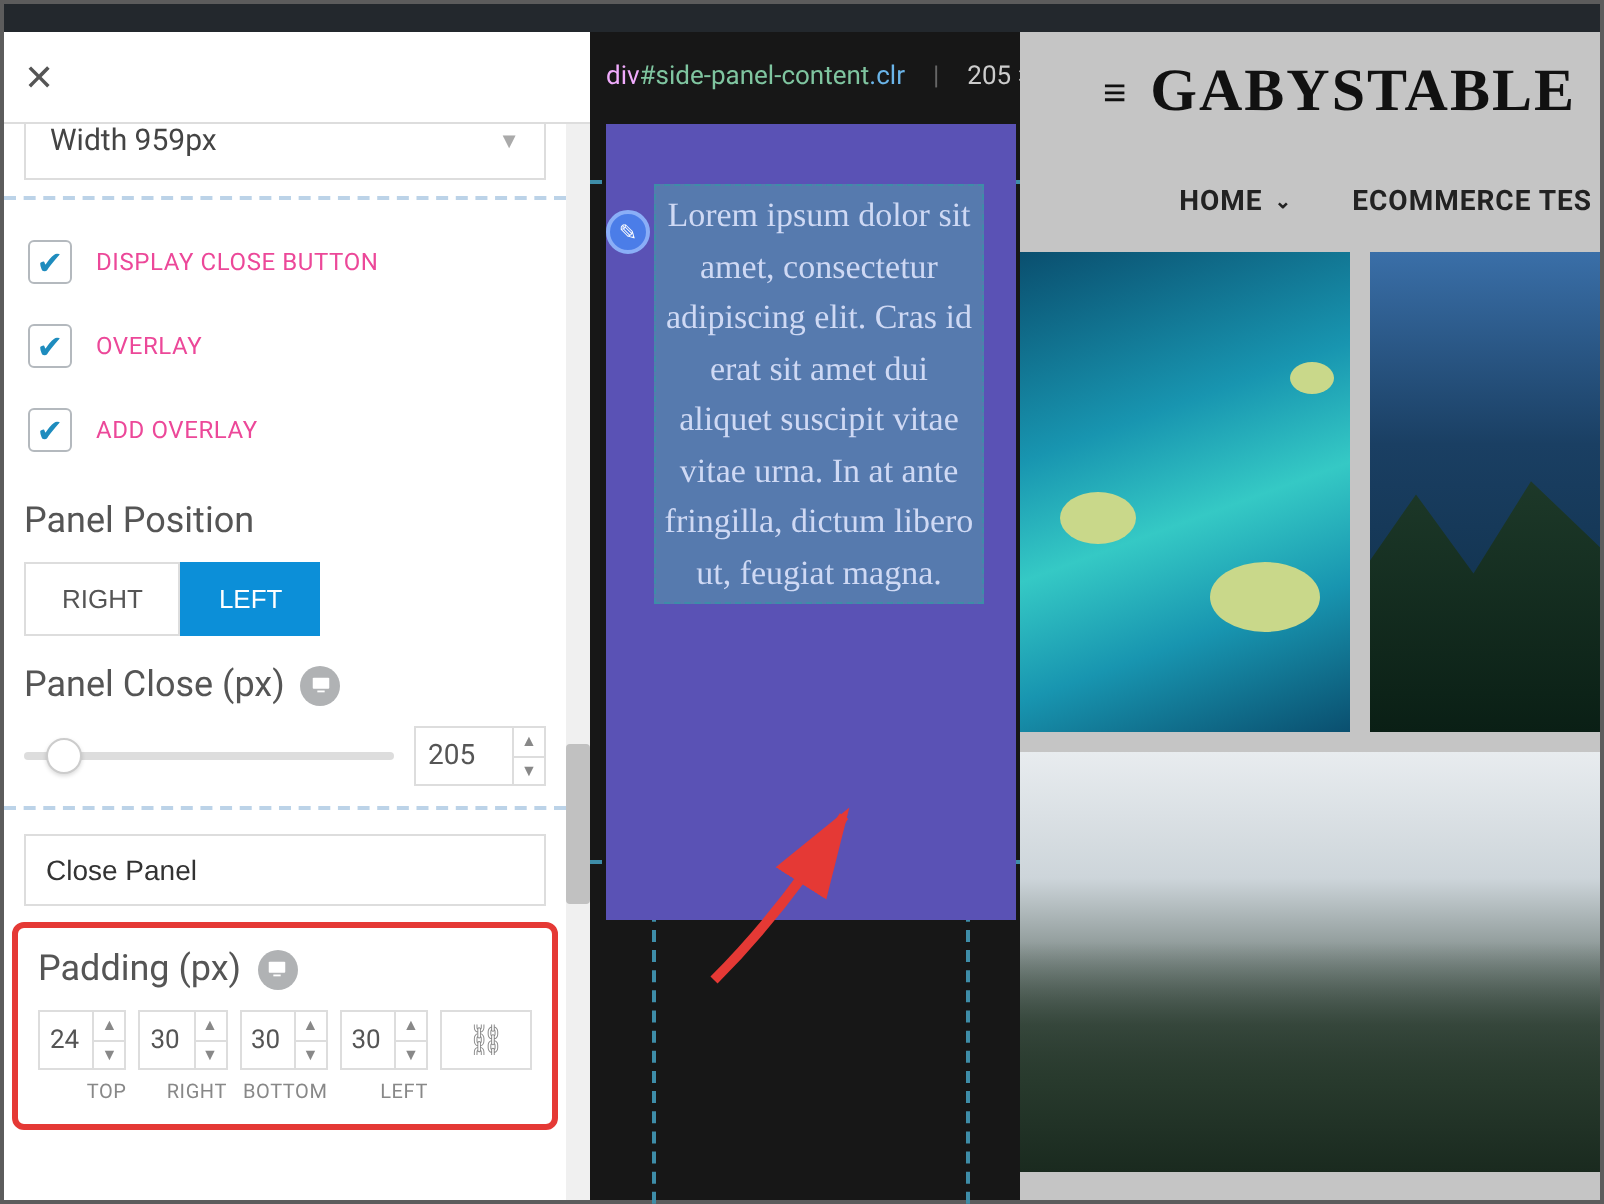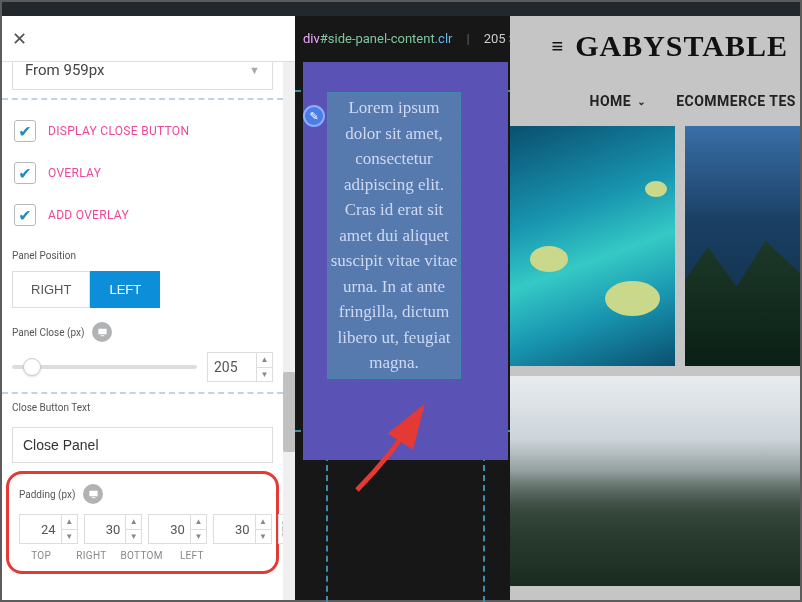--- a/index.html
+++ b/index.html
@@ -13,54 +13,54 @@
 .gear-btn { background: #0085ba; color: #fff; border: none; width: 34px; display: flex; align-items: center; justify-content: center; cursor: pointer; margin-left: 1px; }
 .sidebar { position: absolute; top: 60px; left: 0; width: 293px; height: 538px; background: #fff; overflow: hidden; }
 .side-inner { padding: 0 10px; }
 .sel-row { border: 1px solid #ddd; padding: 10px 12px; margin-bottom: 8px; color: #444; font-size: 15px; display: flex; align-items: center; }
 .chev { margin-left: auto; color: #aaa; font-size: 11px; }
 .dash-sep { border-top: 2px dashed #bcd3e8; margin: 6px -10px 10px -10px; }
 .dash-sep2 { border-top: 2px dashed #bcd3e8; margin: 10px -10px 8px -10px; }
 .chk-row { display: flex; align-items: center; gap: 12px; padding: 10px 2px; }
 .chk { width: 22px; height: 22px; border: 1px solid #b4b9be; border-radius: 3px; display: flex; align-items: center; justify-content: center; color: #1e8cbe; font-size: 16px; }
 .chk-lbl { font-size: 12px; color: #ec4899; letter-spacing: 0.3px; }
-.sec-label { font-size: 10px; color: #555; margin: 14px 0 10px 0; display: flex; align-items: center; gap: 8px; }
+.sec-label { font-size: 18px; color: #555; margin: 14px 0 10px 0; display: flex; align-items: center; gap: 8px; }
 .toggle-grp { display: flex; }
 .toggle-btn { padding: 10px 18px; font-size: 13px; border: 1px solid #ddd; background: #fff; color: #555; cursor: pointer; }
 .toggle-btn.active { background: #0c8fd8; color: #fff; border-color: #0c8fd8; }
 .dev-icon { width: 20px; height: 20px; background: #b0b2b4; border-radius: 50%; display: inline-flex; align-items: center; justify-content: center; }
 .slider-row { display: flex; align-items: center; gap: 10px; margin-top: 8px; }
 .slider { flex: 1; height: 4px; background: #ddd; position: relative; border-radius: 2px; }
 .slider-thumb { position: absolute; left: 6%; top: -7px; width: 18px; height: 18px; background: #fff; border: 1px solid #ccc; border-radius: 50%; box-shadow: 0 1px 2px rgba(0,0,0,0.15); }
 .num-box { width: 66px; height: 30px; border: 1px solid #ddd; display: flex; align-items: center; position: relative; }
 .num-val { flex: 1; padding: 0 6px; font-size: 14px; color: #555; }
 .spin { width: 16px; display: flex; flex-direction: column; border-left: 1px solid #ddd; height: 100%; }
 .spin span { flex: 1; font-size: 8px; color: #888; display: flex; align-items: center; justify-content: center; border-bottom: 1px solid #ddd; }
 .spin span:last-child { border: none; }
 .text-input { width: 100%; border: 1px solid #ddd; padding: 9px 10px; font-size: 14px; color: #333; margin-top: 4px; }
-.pad-box { border: 3px solid #e53935; border-radius: 16px; padding: 10px; margin: 8px -6px 0 -6px; }
+.pad-box { border: 3px solid #e53935; border-radius: 6px; padding: 10px; margin: 8px -6px 0 -6px; }
 .pad-row { display: flex; gap: 6px; margin-top: 10px; }
 .pad-cell { flex: 1; }
 .pad-input { width: 100%; height: 30px; border: 1px solid #ddd; display: flex; align-items: center; position: relative; }
-.pad-v { flex: 1; padding: 0 5px; font-size: 13px; color: #555; margin-left: 16px; }
+.pad-v { flex: 1; padding: 0 5px; font-size: 13px; color: #555; }
 .link-cell { width: 46px; height: 30px; border: 1px solid #ddd; display: flex; align-items: center; justify-content: center; color: #888; font-size: 15px; }
 .pad-lbls { display: flex; gap: 6px; margin-top: 6px; }
-.pad-lbls span { flex: 1; text-align: center; font-size: 10px; color: #888; letter-spacing: 0.3px; }
+.pad-lbls span { flex: 1; text-align: right; font-size: 10px; color: #888; letter-spacing: 0.3px; }
 .scroll-gutter { position: absolute; right: 0; top: 0; width: 12px; height: 100%; background: #f0f0f0; }
 .scroll-thumb { position: absolute; right: 0; top: 310px; width: 12px; height: 80px; background: #c1c1c1; border-radius: 2px; }
 .preview { position: absolute; top: 14px; left: 293px; width: 505px; height: 584px; background: #171717; }
 .selbar { height: 44px; display: flex; align-items: center; padding-left: 8px; gap: 8px; font-size: 13px; }
 .selbar .tag { color: #f0abfc; }
 .selbar .id { color: #7fc5a0; }
 .selbar .cls { color: #6ab4e8; }
 .dims { color: #ccc; font-size: 13px; }
 .divbar { color: #666; padding: 0 6px; }
 .edit-dot { position: absolute; top: 89px; left: 8px; width: 22px; height: 22px; background: #4b7de8; border: 2px solid #8aaef7; border-radius: 50%; display: flex; align-items: center; justify-content: center; color: #fff; font-size: 11px; z-index: 5; }
 .panel-area { position: absolute; top: 46px; left: 8px; width: 205px; height: 398px; background: #5a52b5; }
-.panel-text { width: 134px; margin: 30px 0 0 24px; background: rgba(84,155,167,0.55); border: 1px dashed #3e8da8; padding: 2px; color: #cfd9f4; font-size: 17px; line-height: 1.5; text-align: center; font-family: Georgia, serif; }
+.panel-text { width: 165px; margin: 30px 0 0 24px; background: rgba(84,155,167,0.55); border: 1px dashed #3e8da8; padding: 2px; color: #cfd9f4; font-size: 17px; line-height: 1.5; text-align: center; font-family: Georgia, serif; }
 .vdash { position: absolute; top: 46px; width: 0; border-left: 2px dashed #3e8da8; height: 550px; }
 .hdash { position: absolute; left: 0; width: 100%; border-top: 2px dashed #3e8da8; }
 .site { position: absolute; top: 14px; left: 508px; width: 290px; height: 584px; background: #c5c5c5; }
 .site-hdr { height: 60px; display: flex; align-items: center; justify-content: flex-end; padding-right: 12px; gap: 12px; }
 .burger { font-size: 20px; color: #111; }
 .brand { font-family: Georgia, serif; font-size: 30px; font-weight: 700; color: #111; letter-spacing: 1px; }
 .nav { height: 50px; display: flex; align-items: center; justify-content: flex-end; gap: 30px; padding-right: 4px; font-size: 14px; font-weight: 700; color: #222; letter-spacing: 0.5px; }
 .nav-item { display: flex; align-items: center; gap: 6px; }
 .gallery { display: flex; gap: 10px; padding: 0 0 0 0; height: 240px; }
 .img1 { width: 165px; height: 240px; background: linear-gradient(160deg, #0a4f6f 0%, #1895b0 35%, #35c9c5 55%, #1895b0 75%, #0a4f6f 100%); position: relative; }
@@ -85,21 +85,21 @@
         <span>⚙</span>
       </button>
     </div>
   </div>
 
   <div class="sidebar">
     <div class="scroll-gutter"></div>
     <div class="scroll-thumb"></div>
     <div class="side-inner" style="padding-right: 22px; margin-top: -12px;">
       <div class="sel-row">
-        <span>From 959px</span>
+        <span>Width 959px</span>
         <span class="chev">▼</span>
       </div>
       <div class="dash-sep"></div>
       <div class="chk-row">
         <div class="chk">✔</div>
         <span class="chk-lbl">DISPLAY CLOSE BUTTON</span>
       </div>
       <div class="chk-row">
         <div class="chk">✔</div>
         <span class="chk-lbl">OVERLAY</span>
@@ -131,21 +131,20 @@
         <div class="num-box">
           <span class="num-val">205</span>
           <div class="spin">
               <span>▲</span>
               <span>▼</span>
             </div>
         </div>
       </div>
 
       <div class="dash-sep2"></div>
-      <div class="sec-label" style="margin-top: 2px;">Close Button Text</div>
       <input class="text-input" value="Close Panel" style="">
 
       <div class="pad-box">
         <div class="sec-label" style="margin: 0;">
           <span>Padding (px)</span>
           <span class="dev-icon">
               <svg width="11" height="11" viewBox="0 0 24 24" fill="#fff">
                 <rect x="3" y="4" width="18" height="12" rx="1"></rect>
                 <rect x="8" y="18" width="8" height="2"></rect>
               </svg>

